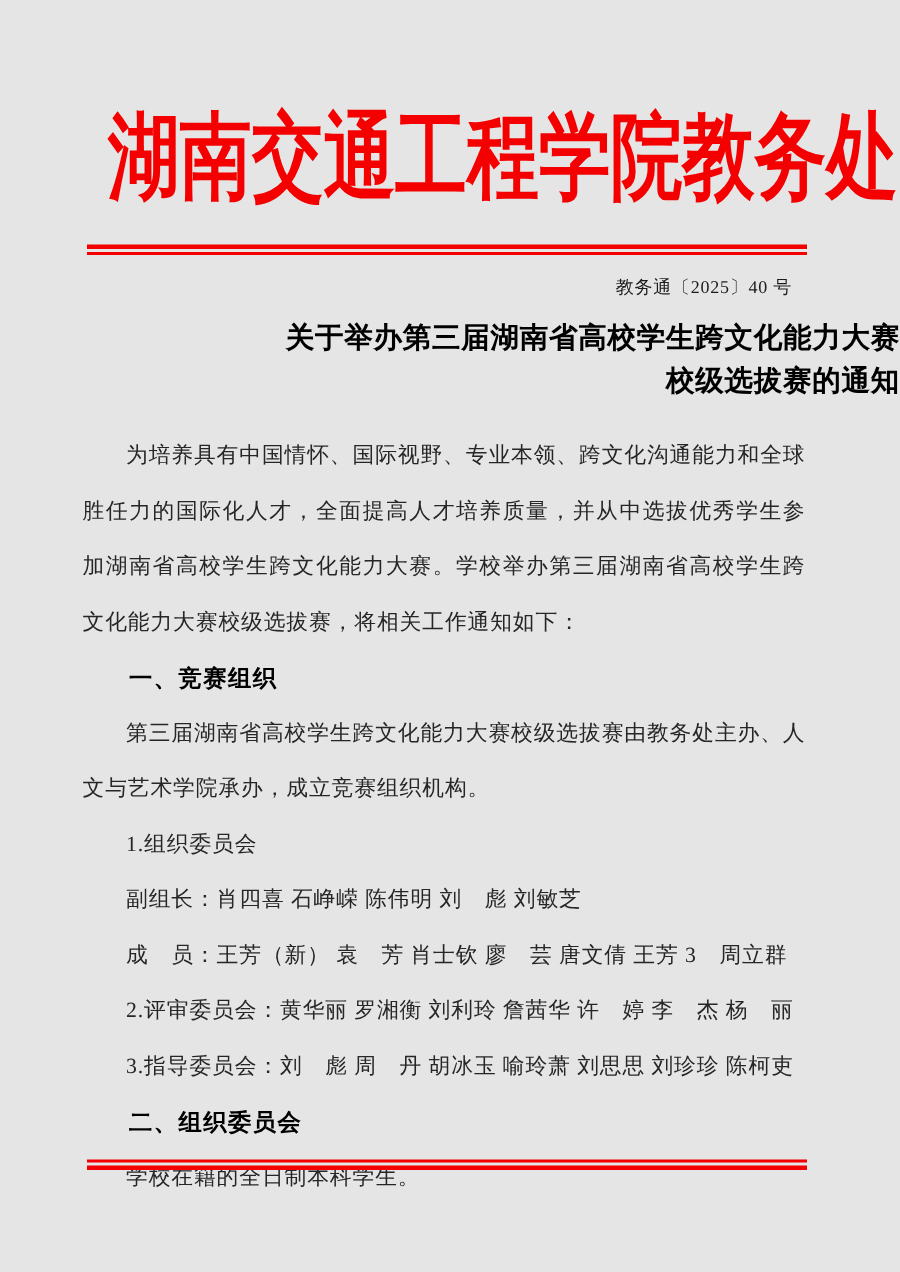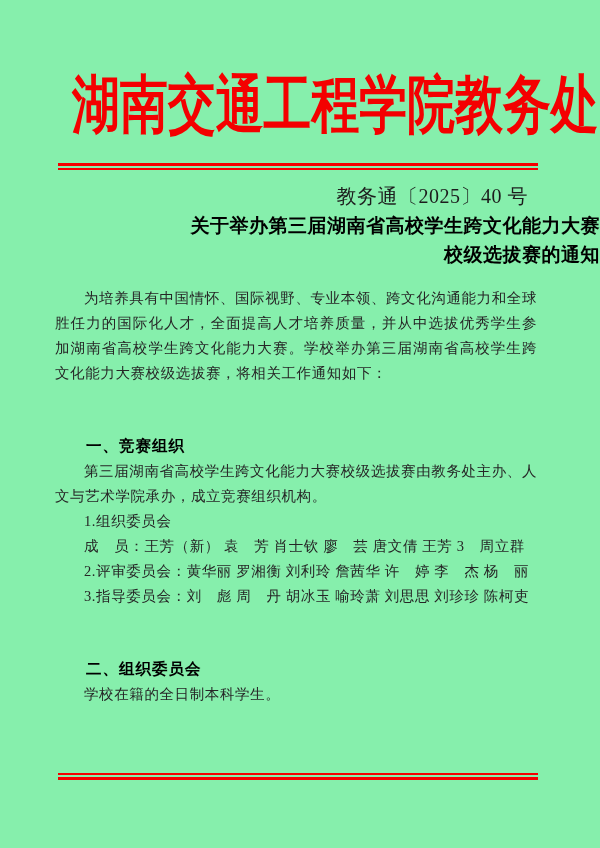--- a/index.html
+++ b/index.html
@@ -1,21 +1,21 @@
 <!DOCTYPE html>
 <html><head>
 <meta charset="utf-8">
 <style>
   html,body { margin:0; padding:0; background:#888; }
   .page {
     position: relative;
     width: 600px;
     height: 848px;
     margin: 0 auto;
-    background: #86efac;
+    background: #e5e5e5;
     overflow: hidden;
     font-family: "Liberation Serif", "DejaVu Serif", serif;
     color: #222222;
   }
   
   .masthead {
     position: absolute;
     top: 58px; left: 0; right: 0;
     text-align: center;
     color: #f40000;
@@ -38,21 +38,21 @@
   .rule-foot {
     position: absolute;
     top: 773px; left: 58px; right: 62px;
   }
   .rule-foot .thin  { border-top: 2px solid #f40000; }
   .rule-foot .thick { border-top: 3px solid #f40000; margin-top: 2px; }
   
   .doc-number {
     position: absolute;
     top: 183px; right: 72px;
-    font-size: 20px;
+    font-size: 12px;
     letter-spacing: 0.5px;
     color: #1c1c1c;
   }
   
   .doc-title {
     position: absolute;
     top: 211px; left: 0; right: 0;
     text-align: right;
     font-family: "DejaVu Sans", "Liberation Sans", sans-serif;
     font-weight: 700;
@@ -60,33 +60,32 @@
     line-height: 29px;
     color: #000000;
     letter-spacing: 0.5px;
   }
   
   .doc-body {
     position: absolute;
     top: 286px; left: 55px;
     width: 482px;
     font-size: 14.5px;
-    line-height: 25px;
+    line-height: 37px;
     letter-spacing: 0.6px;
     text-align: justify;
     color: #262626;
   }
   .doc-body p { margin: 0; text-indent: 2em; }
   .doc-body .sec-heading {
     font-family: "DejaVu Sans", "Liberation Sans", sans-serif;
     font-weight: 700;
     font-size: 15.5px;
     color: #000000;
     letter-spacing: 1px;
-    margin-top: 48px;
   }
   .doc-body .emph-line {
     font-weight: 700;
     color: #111111;
   }
 </style>
 </head>
 <body>
 
 <div class="page">
@@ -109,20 +108,21 @@
 
     <p>为培养具有中国情怀、国际视野、专业本领、跨文化沟通能力和全球胜任力的国际化人才，全面提高人才培养质量，并从中选拔优秀学生参加湖南省高校学生跨文化能力大赛。学校举办第三届湖南省高校学生跨文化能力大赛校级选拔赛，将相关工作通知如下：</p>
 
     <p class="sec-heading">一、竞赛组织</p>
 
     <p>第三届湖南省高校学生跨文化能力大赛校级选拔赛由教务处主办、人文与艺术学院承办，成立竞赛组织机构。</p>
 
     <p>1.组织委员会</p>
 
 
+    <p>副组长：肖四喜 石峥嵘 陈伟明 刘　彪 刘敏芝</p>
 
     <p>成　员：王芳（新） 袁　芳 肖士钦 廖　芸 唐文倩 王芳 3　周立群</p>
 
     <p>2.评审委员会：黄华丽 罗湘衡 刘利玲 詹茜华 许　婷 李　杰 杨　丽</p>
 
     <p>3.指导委员会：刘　彪 周　丹 胡冰玉 喻玲萧 刘思思 刘珍珍 陈柯吏</p>
 
     <p class="sec-heading">二、组织委员会</p>
 
     <p>学校在籍的全日制本科学生。</p>

